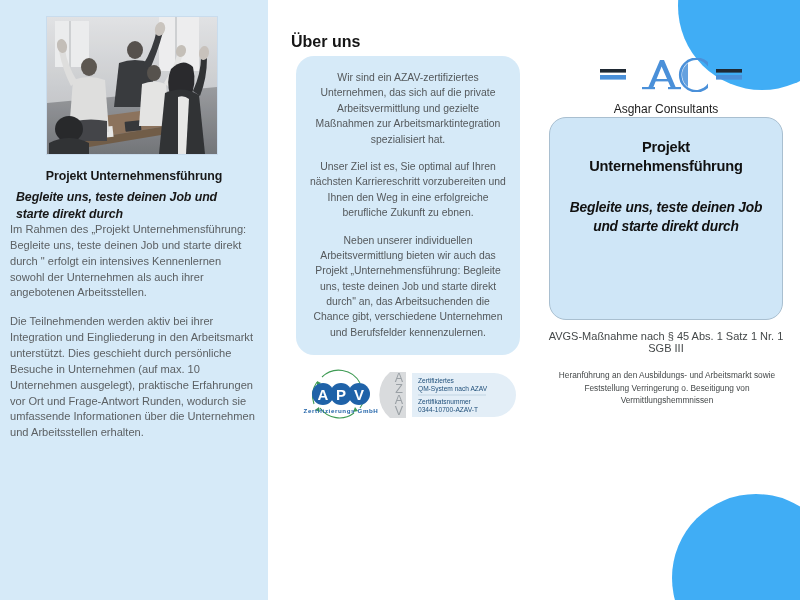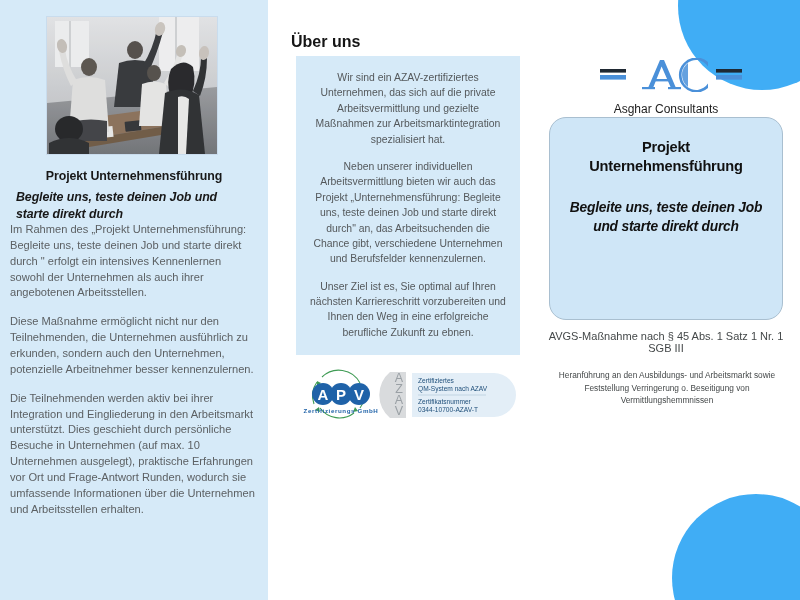--- a/index.html
+++ b/index.html
@@ -112,21 +112,21 @@
     font-size: 16px;
     font-weight: bold;
     color: #151515;
   }
   #about-box {
     position: absolute;
     left: 8px;
     top: 56px;
     width: 224px;
     background: #D6EAF8;
-    border-radius: 0;
+    border-radius: 18px;
     padding: 14px 13px 15px 13px;
     box-sizing: border-box;
     text-align: center;
     font-size: 10.4px;
     line-height: 1.48;
     color: #54585b;
   }
   #about-box p { margin: 0 0 12px 0; }
   #about-box p:last-child { margin-bottom: 0; }
 
@@ -282,33 +282,32 @@
       </svg>
     </div>
 
     <div id="left-titles">
       <div id="left-title-main">Projekt Unternehmensführung</div>
       <div id="left-title-sub">Begleite uns, teste deinen Job und starte direkt durch</div>
     </div>
 
     <div id="left-body">
       <p>Im Rahmen des „Projekt Unternehmensführung: Begleite uns, teste deinen Job und starte direkt durch " erfolgt ein intensives Kennenlernen sowohl der Unternehmen als auch ihrer angebotenen Arbeitsstellen.</p>
-      <p>Diese Maßnahme ermöglicht nicht nur den Teilnehmenden, die Unternehmen ausführlich zu erkunden, sondern auch den Unternehmen, potenzielle Arbeitnehmer besser kennenzulernen.</p>
       <p>Die Teilnehmenden werden aktiv bei ihrer Integration und Eingliederung in den Arbeitsmarkt unterstützt. Dies geschieht durch persönliche Besuche in Unternehmen (auf max. 10 Unternehmen ausgelegt), praktische Erfahrungen vor Ort und Frage-Antwort Runden, wodurch sie umfassende Informationen über die Unternehmen und Arbeitsstellen erhalten.</p>
     </div>
   </div>
 
   <div id="middle-col">
 
     <div id="about-heading">Über uns</div>
 
     <div id="about-box">
       <p>Wir sind ein AZAV-zertifiziertes Unternehmen, das sich auf die private Arbeitsvermittlung und gezielte Maßnahmen zur Arbeitsmarktintegration spezialisiert hat.</p>
+      <p>Unser Ziel ist es, Sie optimal auf Ihren nächsten Karriereschritt vorzubereiten und Ihnen den Weg in eine erfolgreiche berufliche Zukunft zu ebnen.</p>
       <p>Neben unserer individuellen Arbeitsvermittlung bieten wir auch das Projekt „Unternehmensführung: Begleite uns, teste deinen Job und starte direkt durch" an, das Arbeitsuchenden die Chance gibt, verschiedene Unternehmen und Berufsfelder kennenzulernen.</p>
-      <p>Unser Ziel ist es, Sie optimal auf Ihren nächsten Karriereschritt vorzubereiten und Ihnen den Weg in eine erfolgreiche berufliche Zukunft zu ebnen.</p>
     </div>
 
     <div id="cert-badge">
       <svg width="218" height="58" viewBox="0 0 218 58">
 
         <g fill="none" stroke="#3f9b54" stroke-width="1.1">
           <path d="M16 38 a24 24 0 0 1 3 -22"></path>
           <path d="M24 11 a24 24 0 0 1 38 6"></path>
           <path d="M66 21 a24 24 0 0 1 -4 21"></path>
           <path d="M56 47 a24 24 0 0 1 -34 -5"></path>

